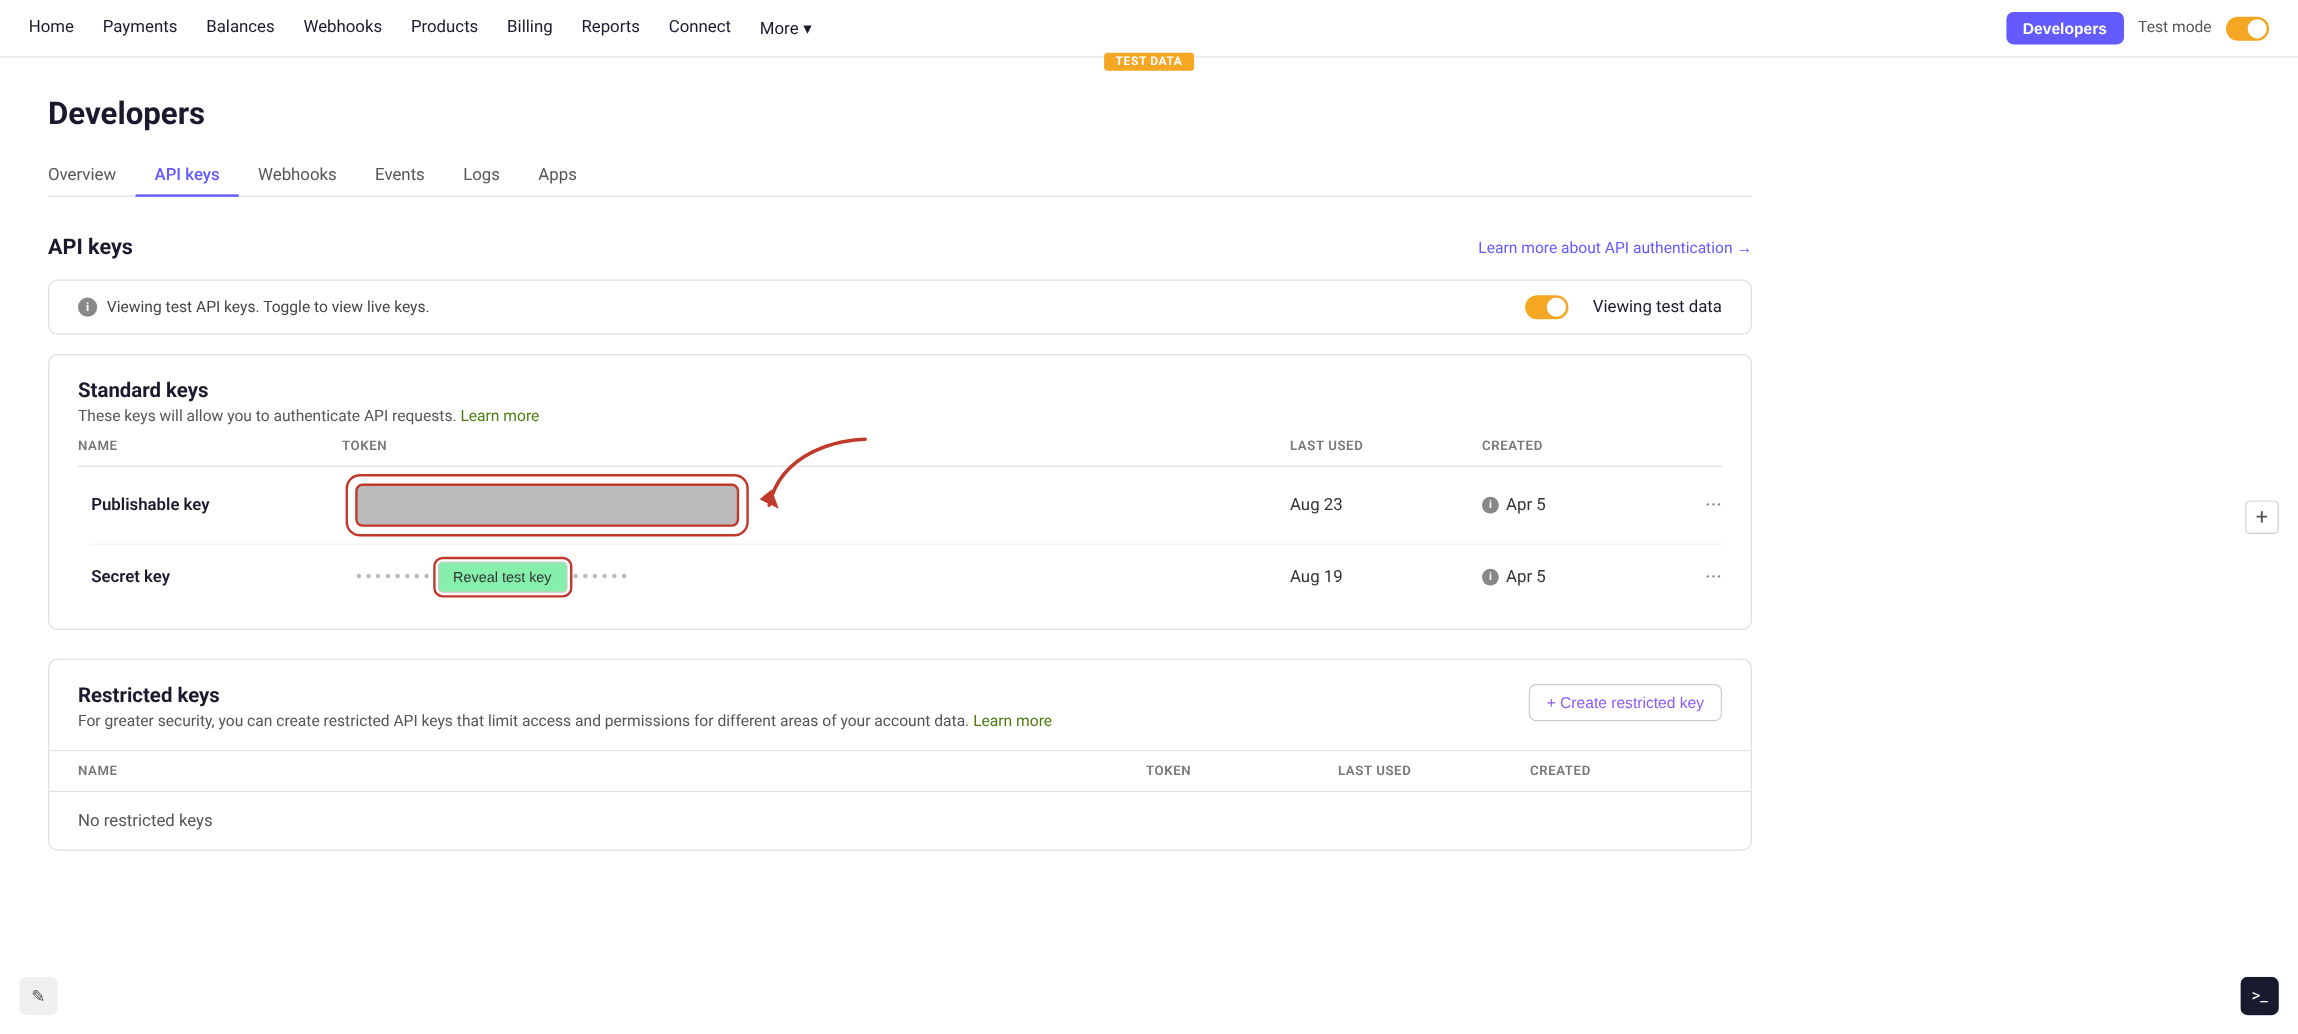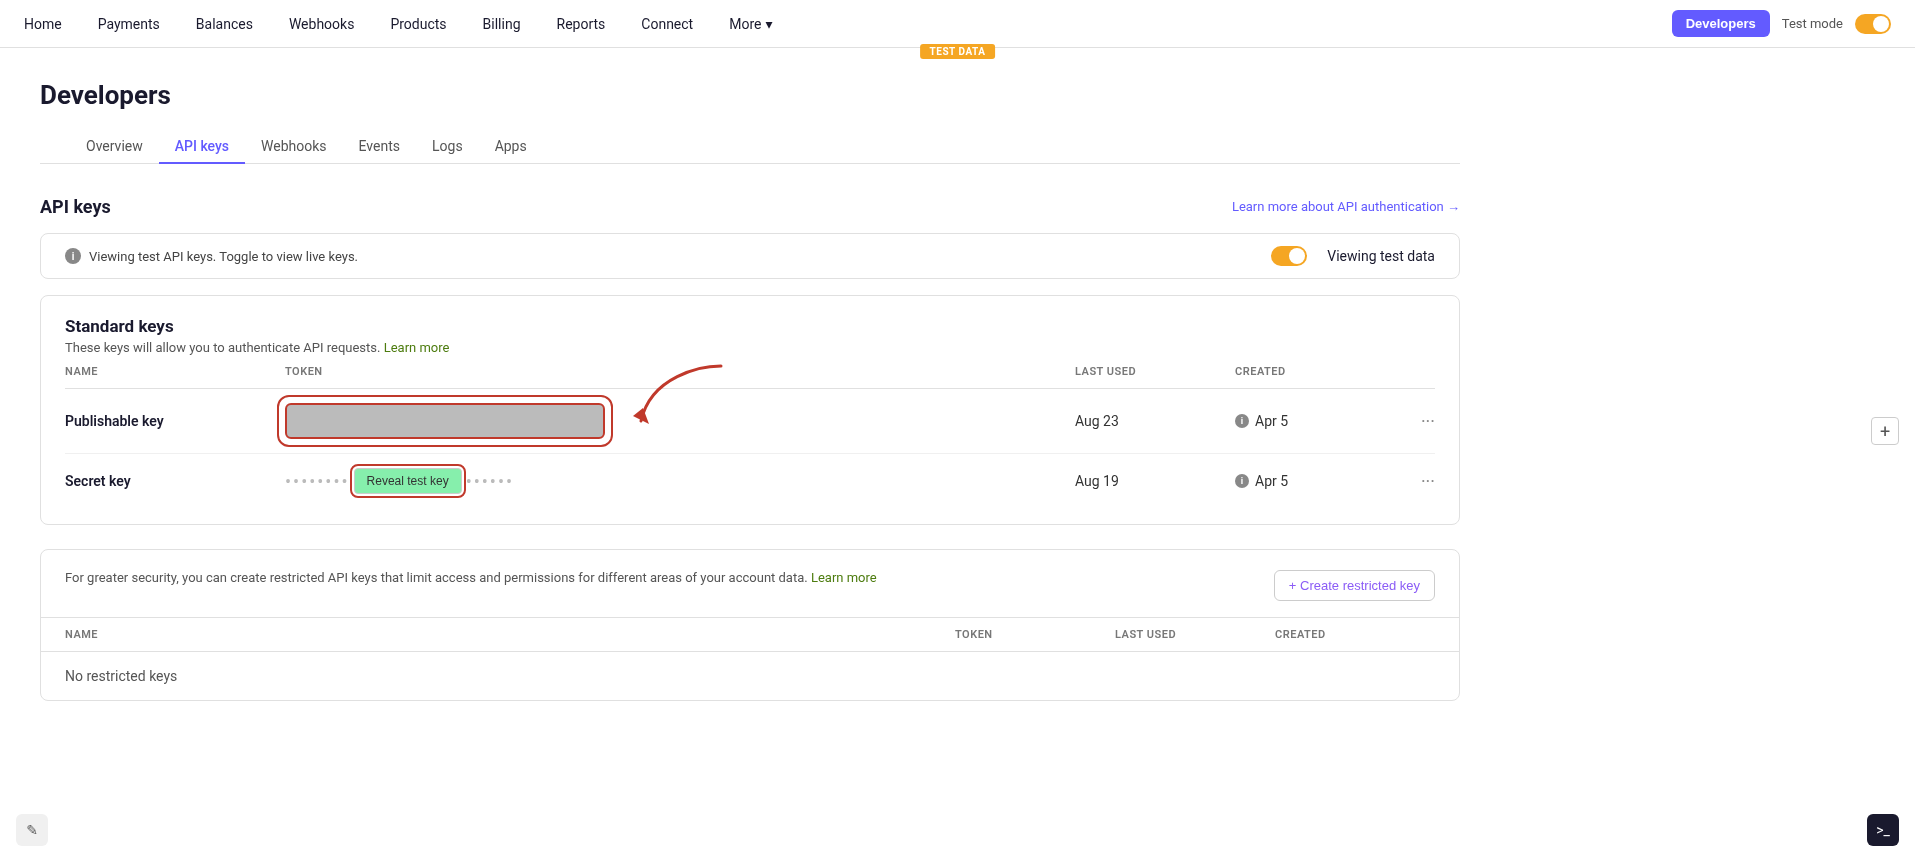--- a/index.html
+++ b/index.html
@@ -3,21 +3,21 @@
   <meta charset="utf-8">
   <style>
     * { box-sizing: border-box; margin: 0; padding: 0; }
     body { font-family: -apple-system, BlinkMacSystemFont, 'Segoe UI', Roboto, sans-serif; font-size: 14px; color: #1a1a2e; background: #fff; }
 
     
     .top-nav {
       display: flex; align-items: center; padding: 0 24px; height: 48px;
       border-bottom: 1px solid #e0e0e0; position: relative;
     }
-    .top-nav-left { display: flex; gap: 36px; flex: 1; }
+    .top-nav-left { display: flex; gap: 24px; flex: 1; }
     .nav-link { color: #1a1a2e; text-decoration: none; font-size: 14px; cursor: pointer; padding: 4px 0; }
     .nav-more { display: flex; align-items: center; gap: 4px; }
     .top-nav-right { display: flex; align-items: center; gap: 12px; }
     .developers-btn {
       background: #635bff; color: #fff; border: none; border-radius: 6px;
       padding: 6px 14px; font-size: 13px; font-weight: 600; cursor: pointer;
     }
     .test-mode-label { font-size: 13px; color: #555; }
     .toggle-switch {
       width: 36px; height: 20px; background: #f5a623; border-radius: 10px;
@@ -37,21 +37,21 @@
     
     .page-content { padding: 32px 40px; max-width: 1500px; }
     .page-title { font-size: 26px; font-weight: 700; margin-bottom: 20px; }
 
     
     .tabs { display: flex; gap: 0; border-bottom: 1px solid #e0e0e0; margin-bottom: 32px; }
     .tab {
       padding: 8px 16px; cursor: pointer; font-size: 14px; color: #555;
       border-bottom: 2px solid transparent; margin-bottom: -1px; text-decoration: none;
     }
-    .tab:first-child { padding-left: 0; margin-left: 46px; }
+    .tab:first-child { padding-left: 0; }
     .tab.active { color: #635bff; border-bottom-color: #635bff; font-weight: 500; }
 
     
     .section {
       border: 1px solid #e0e0e0; border-radius: 8px; margin-bottom: 24px;
       overflow: hidden;
     }
     .section-header {
       display: flex; justify-content: space-between; align-items: flex-start;
       padding: 20px 24px 0 24px;
@@ -83,21 +83,21 @@
 
     
     .table-wrap { padding: 0 24px 16px; }
     .table-header {
       display: grid; grid-template-columns: 220px 1fr 160px 160px 40px;
       padding: 10px 0; border-bottom: 1px solid #e0e0e0;
     }
     .table-header-cell { font-size: 11px; font-weight: 600; color: #777; text-transform: uppercase; letter-spacing: 0.5px; }
     .table-row {
       display: grid; grid-template-columns: 220px 1fr 160px 160px 40px;
-      padding: 14px 0; border-bottom: 1px solid #f0f0f0; align-items: center;
+      padding: 14px 0; border-bottom: 1px solid #f0f0f0; align-items: center; margin-left: 11px;
     }
     .table-row:last-child { border-bottom: none; }
     .key-name { font-size: 14px; font-weight: 600; }
     .token-cell { display: flex; align-items: center; gap: 0; }
     .token-dots {
       font-size: 18px; color: #bbb; letter-spacing: 2px;
     }
     .token-masked {
       width: 320px; height: 36px; background: #bbb; border-radius: 6px;
       border: 2px solid #c0392b;
@@ -299,20 +299,21 @@
           <span>Apr 5</span>
         </div>
         <div class="more-menu">···</div>
       </div>
     </div>
   </div>
 
   <div class="section">
     <div class="restricted-header">
       <div>
+        <div class="section-title">Restricted keys</div>
         <div class="section-desc">
           <span>For greater security, you can create restricted API keys that limit access and permissions for different areas of your account data.</span>
           <a>Learn more</a>
         </div>
       </div>
       <button class="create-restricted-btn">+ Create restricted key</button>
     </div>
     <div class="restricted-table-header">
       <div class="table-header-cell">NAME</div>
       <div class="table-header-cell">TOKEN</div>

